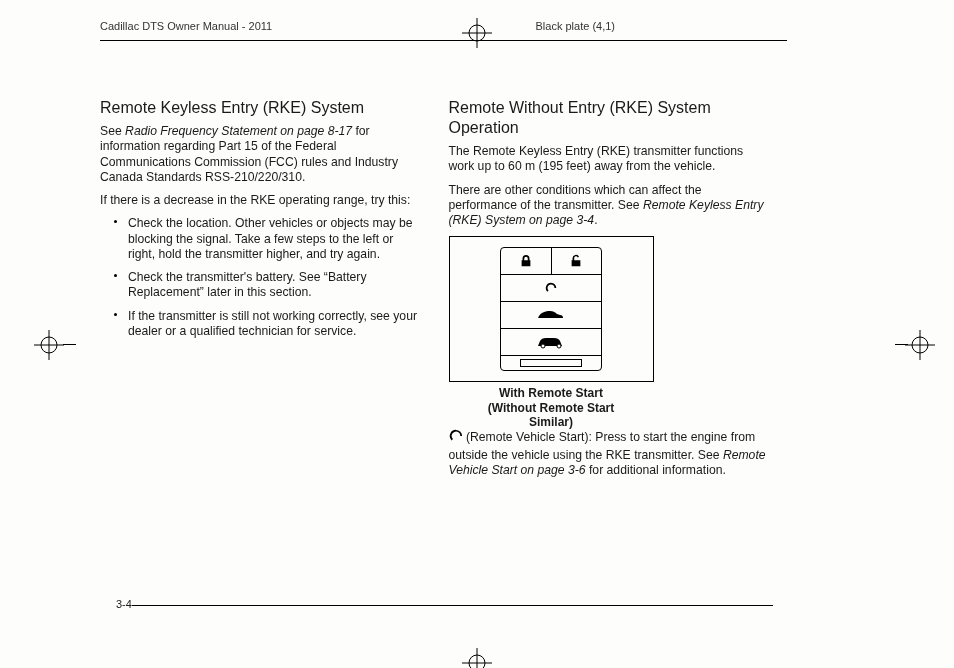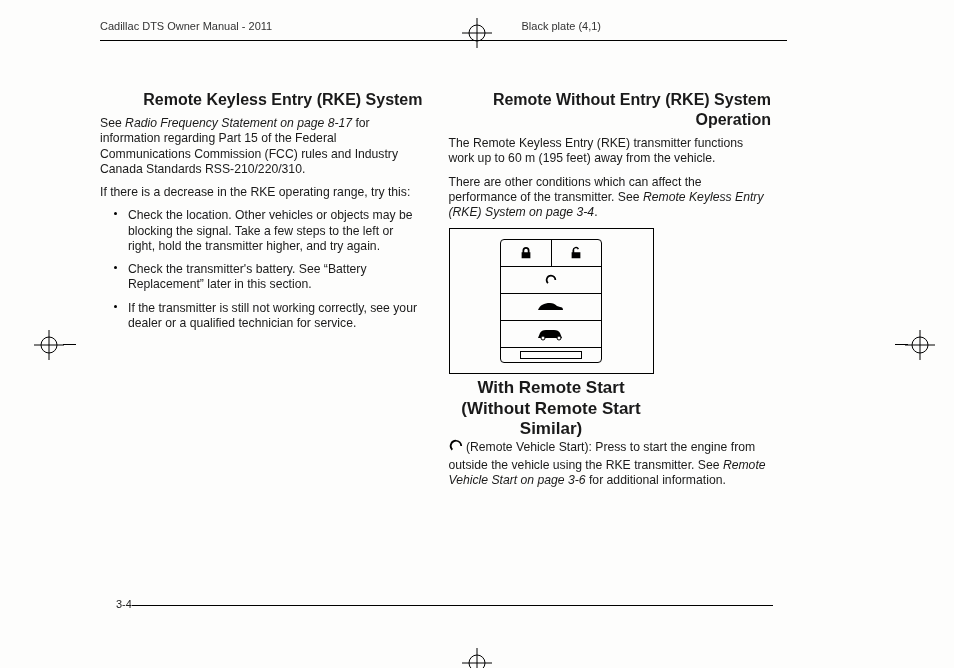--- a/index.html
+++ b/index.html
@@ -28,21 +28,21 @@
     font-size: 11px;
     color: #333;
   }
   .top-left {
     position: absolute;
     left: 0;
     top: 0;
   }
   .top-right {
     position: absolute;
-    right: 186px;
+    right: 172px;
     top: 0;
   }
   .rule-top {
     position: absolute;
     top: 40px;
     left: 100px;
     right: 70px;
     height: 1px;
     background: #000;
   }
@@ -70,23 +70,22 @@
     display: flex;
     gap: 26px;
     font-size: 12.2px;
     line-height: 1.25;
   }
   .col {
     flex: 1 1 50%;
   }
   h2 {
     font-size: 16px;
-    font-weight: bold;
-    margin: 8px 0 6px 0;
-    text-align: right;
+    font-weight: normal;
+    margin: 16px 0 6px 0;
   }
   .col p { margin: 0 0 8px 0; }
   .italic { font-style: italic; }
   ul.bullets {
     list-style: none;
     padding: 0;
     margin: 0 0 8px 0;
   }
   ul.bullets li {
     position: relative;
@@ -126,21 +125,21 @@
   .remote-row:last-child { border-bottom:none; height:14px; }
   .remote-row.split { display:flex; }
   .remote-row.split .half {
     flex:1; height:100%; display:flex; align-items:center; justify-content:center;
   }
   .remote-row.split .half:first-child { border-right:1px solid #000; }
   .fig-caption {
     width:205px;
     text-align:center;
     font-weight:bold;
-    font-size:17px;
+    font-size:12px;
     margin-top:4px;
     line-height:1.2;
   }
   .rvs-line { margin-top:8px; }
   .rvs-icon { font-weight:normal; }
   
   .page-num {
     position: absolute;
     left: 116px;
     bottom: 58px;

